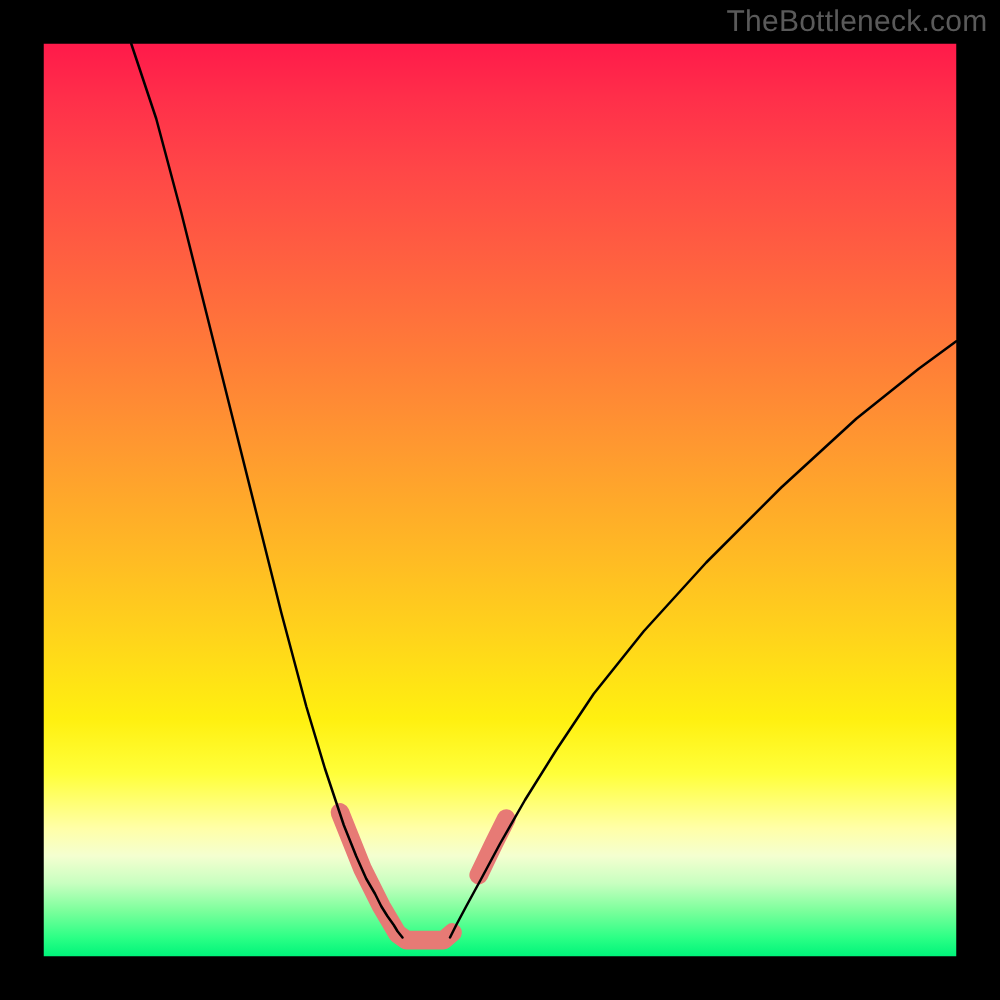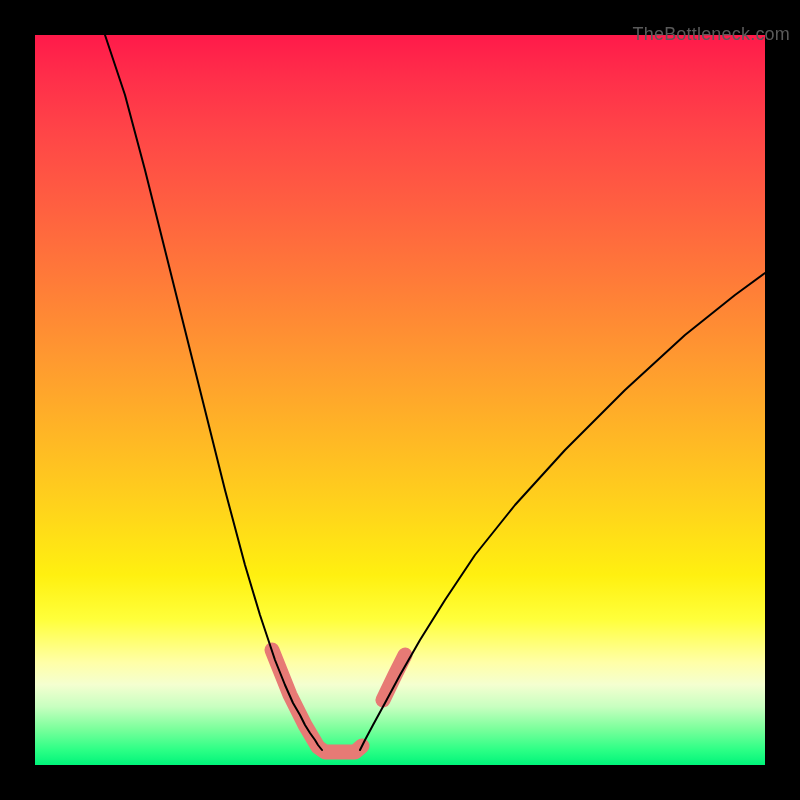--- a/index.html
+++ b/index.html
@@ -43,24 +43,23 @@
       #7cff9c 95%,
       #2bff85 98%,
       #00f47a 100%
     );
   }
   .watermark {
     position: absolute;
     top: 4px;
     right: 10px;
     color: #5a5a5a;
-    font-size: 18px;
+    font-size: 24px;
     letter-spacing: 0.2px;
     font-weight: 500;
-    margin-top: 20px;
   }
   svg.curves {
     position: absolute;
     left: 0;
     top: 0;
     width: 730px;
     height: 730px;
     overflow: visible;
   }
 </style>

